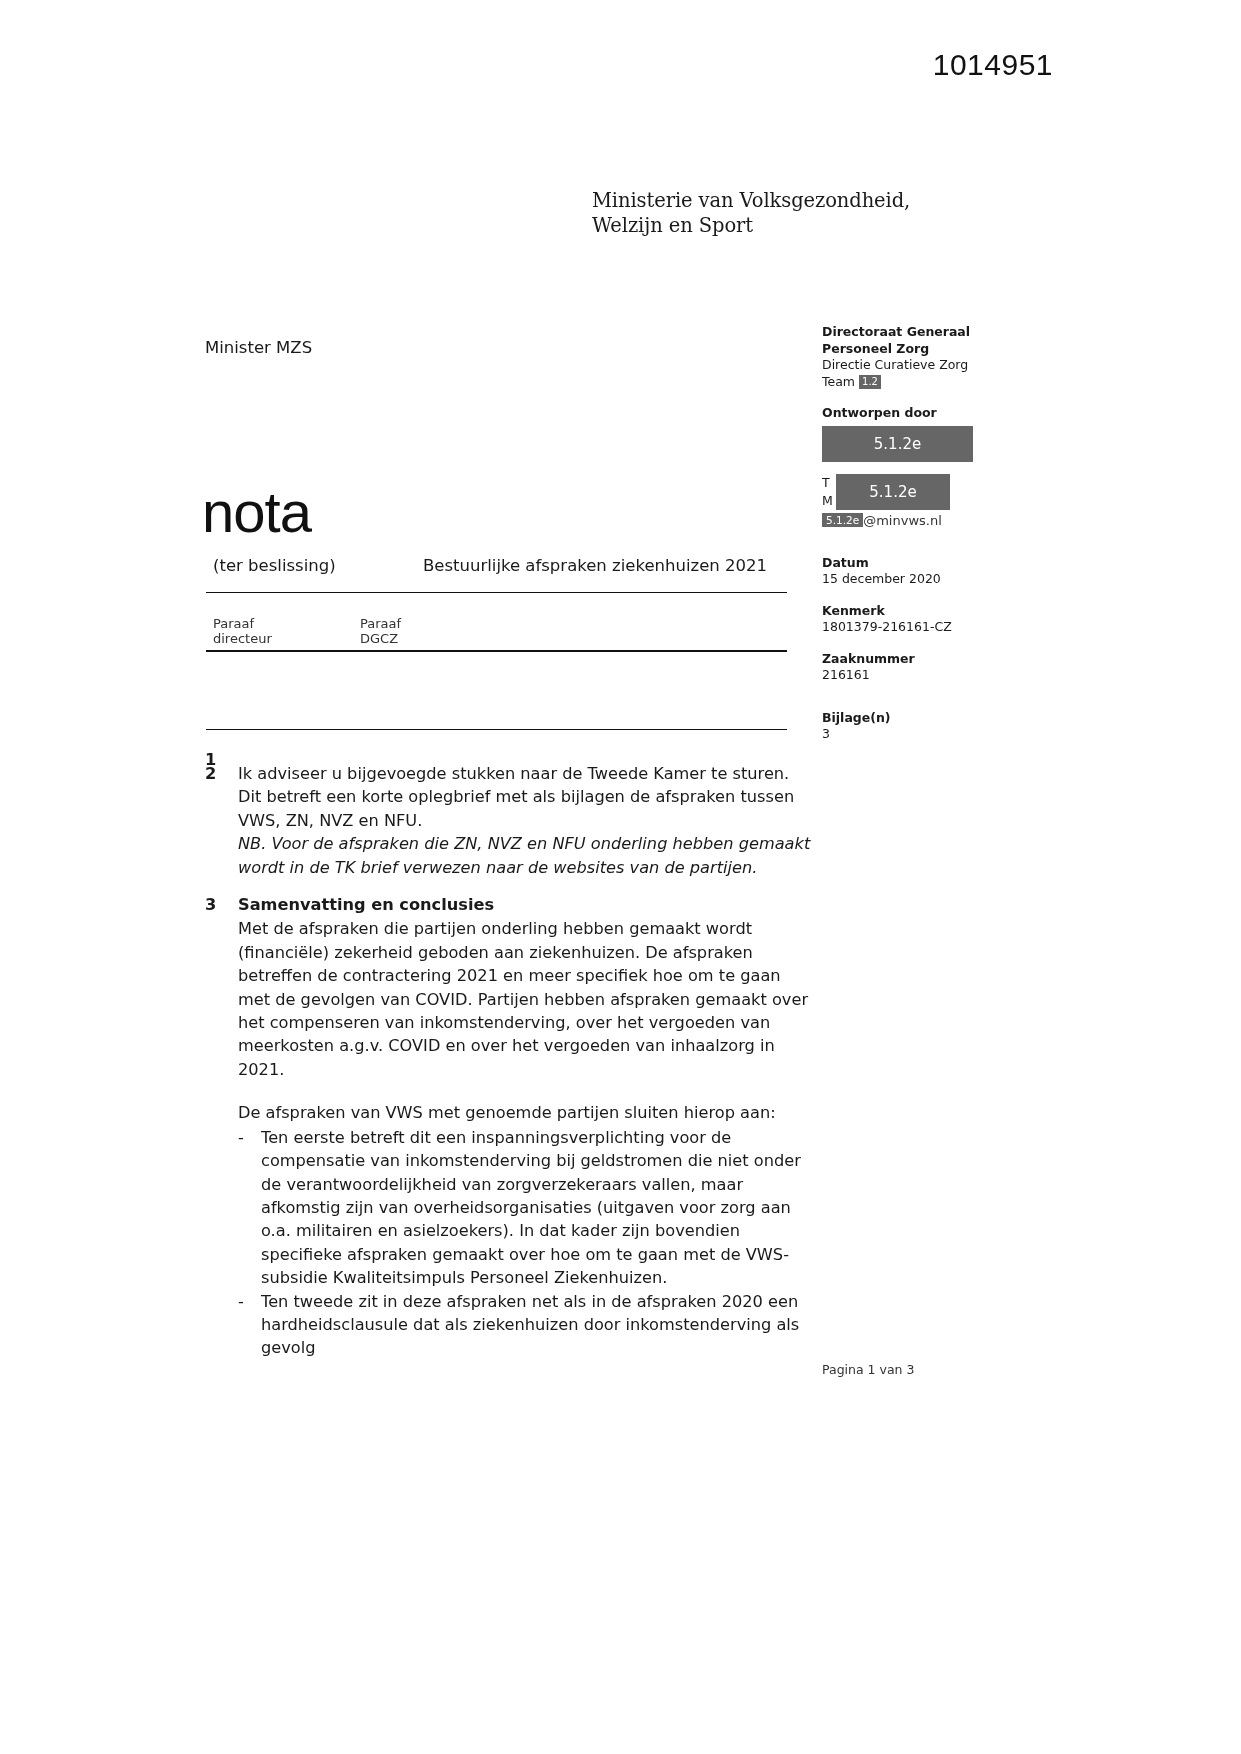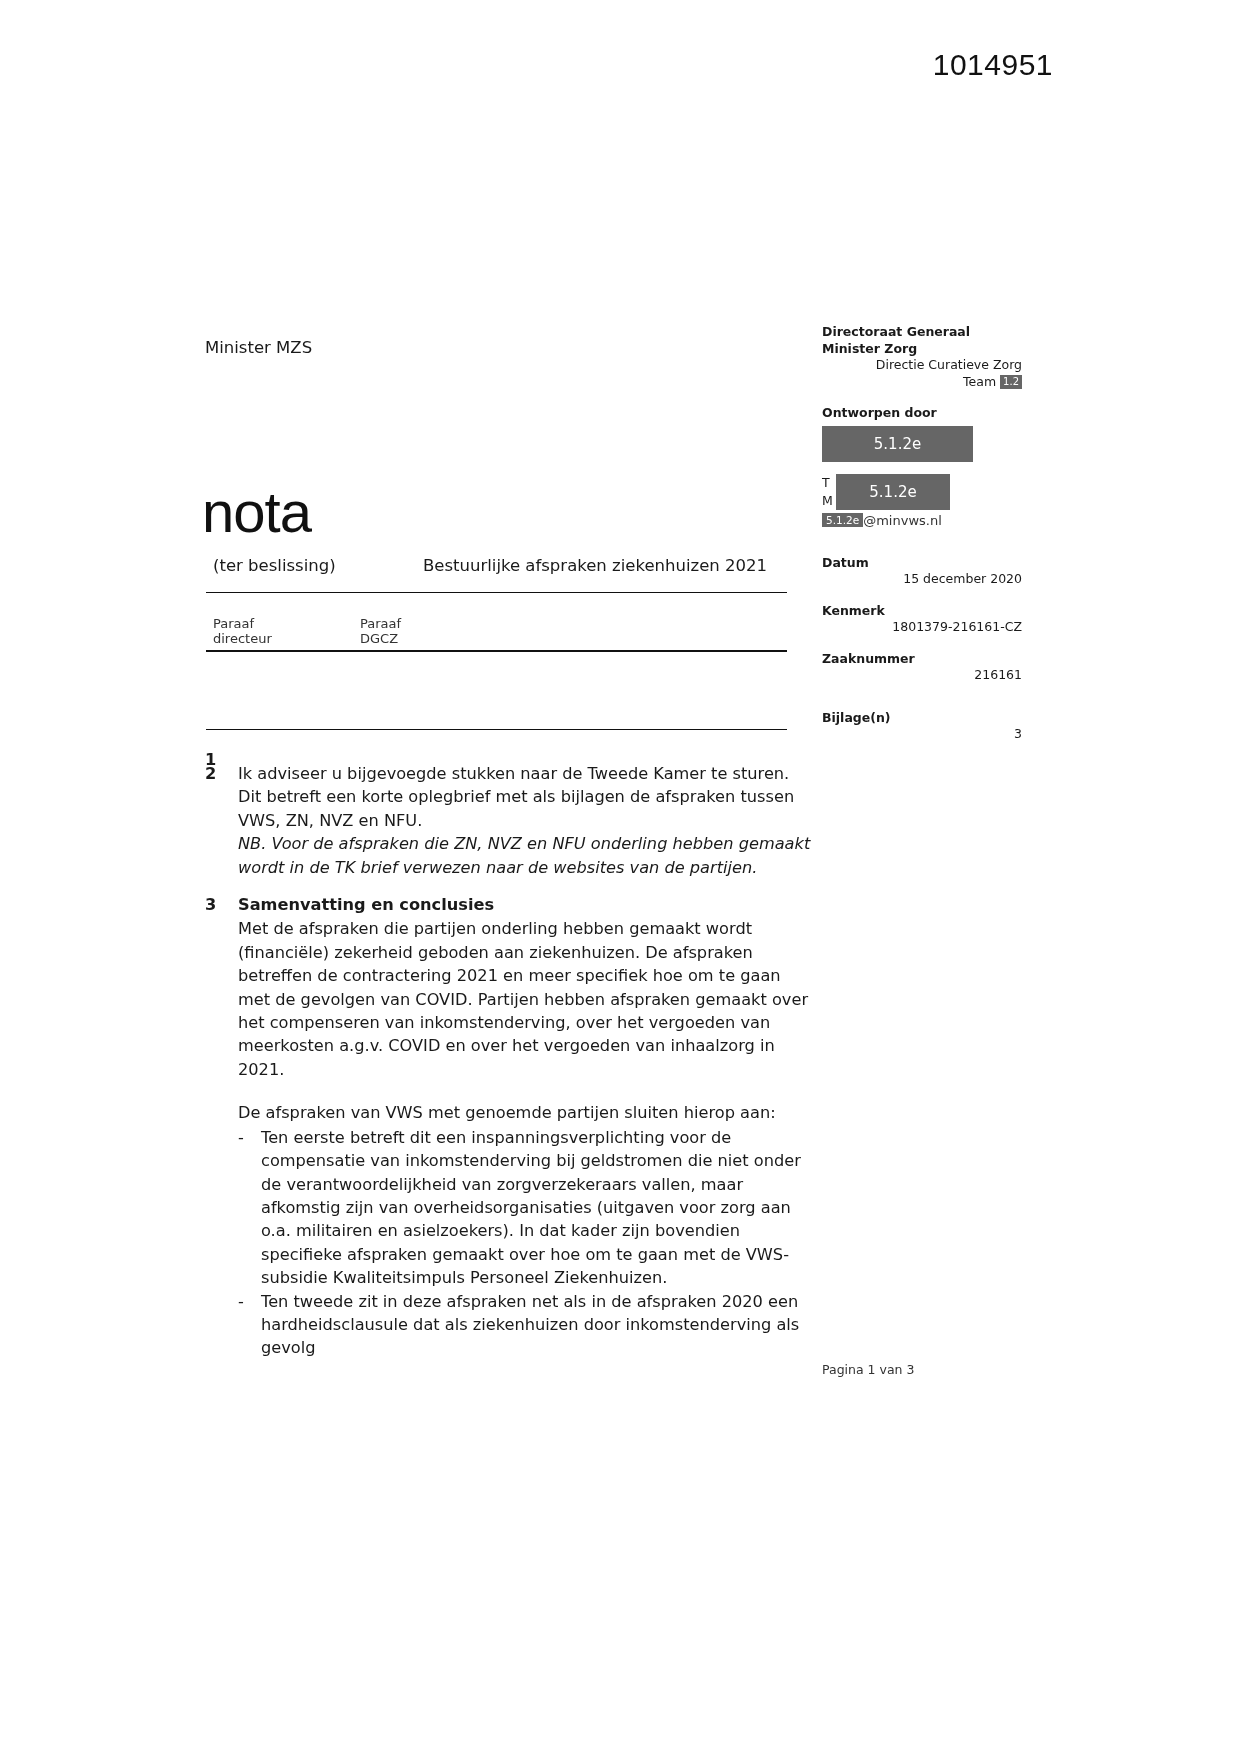--- a/index.html
+++ b/index.html
@@ -70,21 +70,20 @@
     color: #1a1a1a;
   }
   .meta-label {
     font-weight: bold;
     font-size: 12.5px;
     line-height: 16.5px;
   }
   .meta-value {
     font-size: 12.5px;
     line-height: 16.5px;
-    text-align: right;
   }
   .meta-gap { height: 15px; }
   .meta-gap-lg { height: 26px; }
 
   .redact {
     display: inline-block;
     background: #666666;
     color: #ffffff;
   }
   .redact-inline {
@@ -237,26 +236,30 @@
     color: #333;
   }
 </style>
 </head>
 <body>
 
 <div class="page">
 
   <div class="scan-id">1014951</div>
 
+  <div class="wordmark">
+    <div>Ministerie van Volksgezondheid,</div>
+    <div>Welzijn en Sport</div>
+  </div>
 
   <div class="addressee">Minister MZS</div>
 
   <div class="meta">
     <div class="meta-label">Directoraat Generaal</div>
-    <div class="meta-label">Minister Zorg</div>
+    <div class="meta-label">Personeel Zorg</div>
     <div class="meta-value">Directie Curatieve Zorg</div>
     <div class="meta-value">
       <span>Team</span>
       <span class="redact redact-inline">1.2</span>
     </div>
 
     <div class="meta-gap"></div>
 
     <div class="meta-label">Ontworpen door</div>
     <div class="redact-block">5.1.2e</div>

